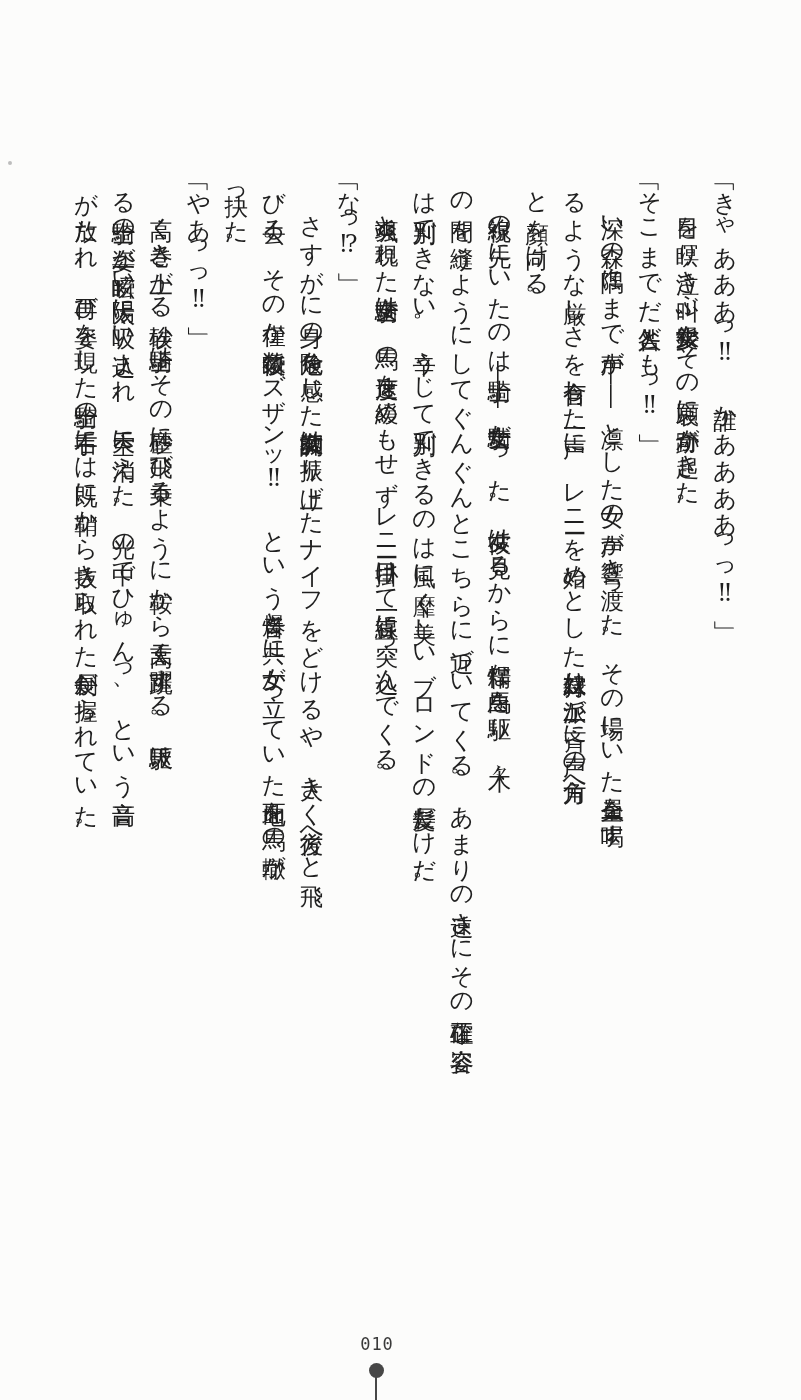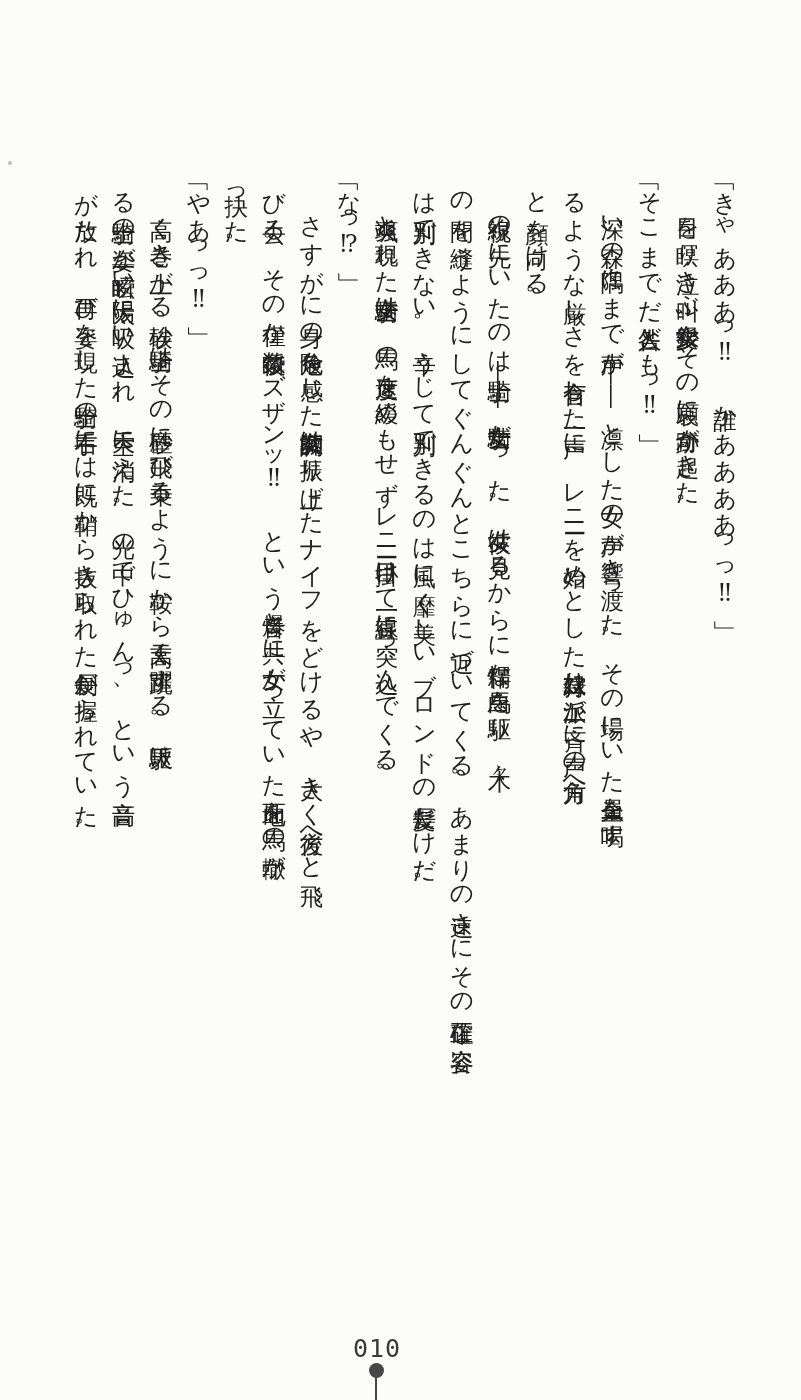--- a/index.html
+++ b/index.html
@@ -42,21 +42,21 @@
   .para.narrative .line:first-child {
     text-indent: 1em;
   }
   .page-number {
     position: absolute;
     top: 1334px;
     left: 351px;
     width: 52px;
     text-align: center;
     font-family: "DejaVu Sans Mono", "Liberation Mono", monospace;
-    font-size: 25px;
+    font-size: 17px;
     letter-spacing: 1px;
     color: var(--page-number-color, #3a3a3a);
   }
   .binding-dot {
     position: absolute;
     left: 369px;
     top: 1363px;
     width: 15px;
     height: 15px;
     border-radius: 50%;

